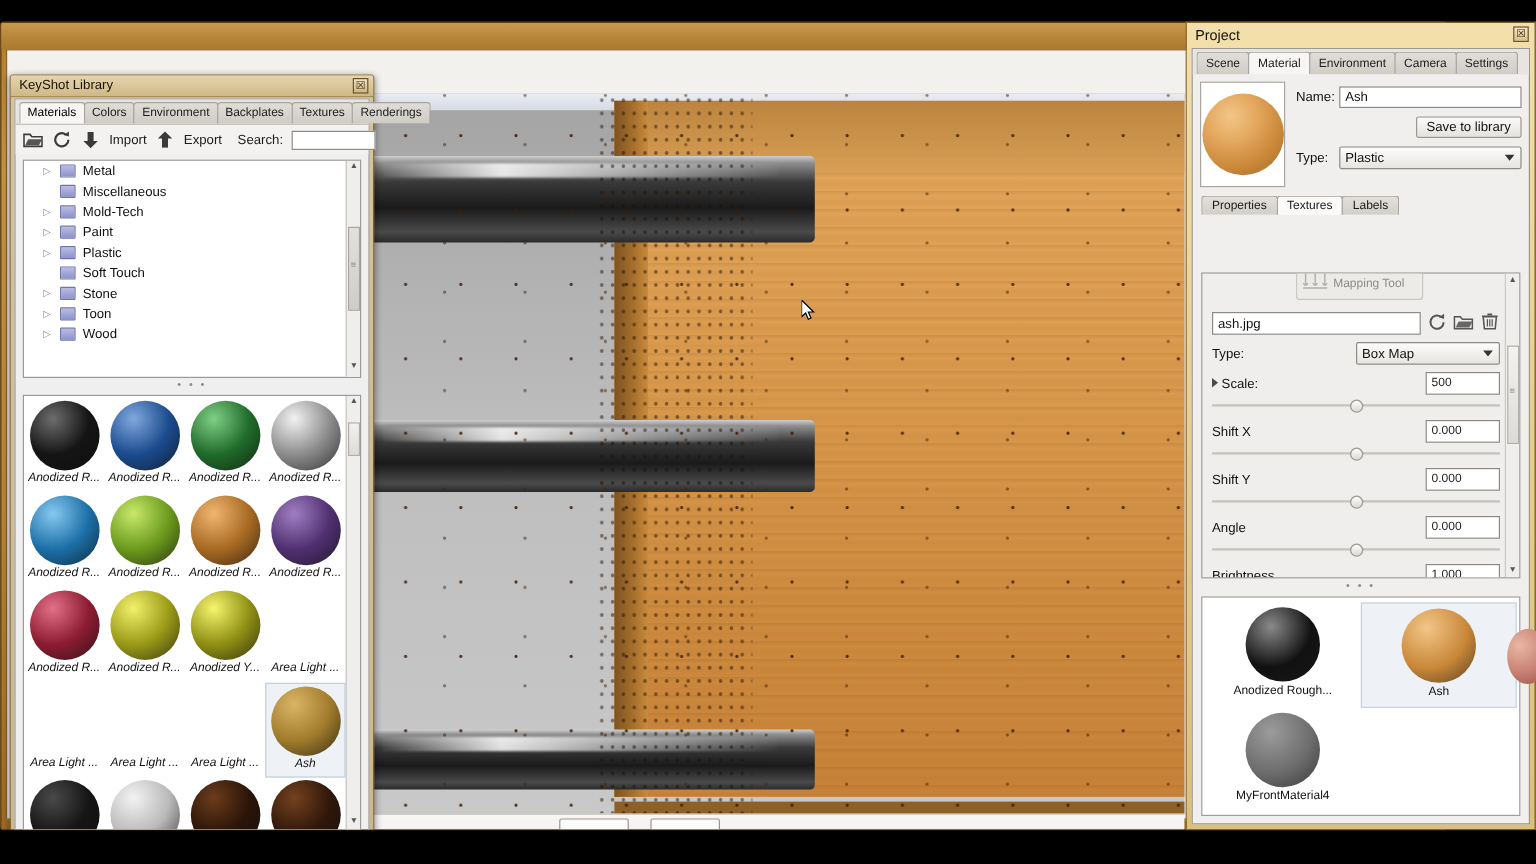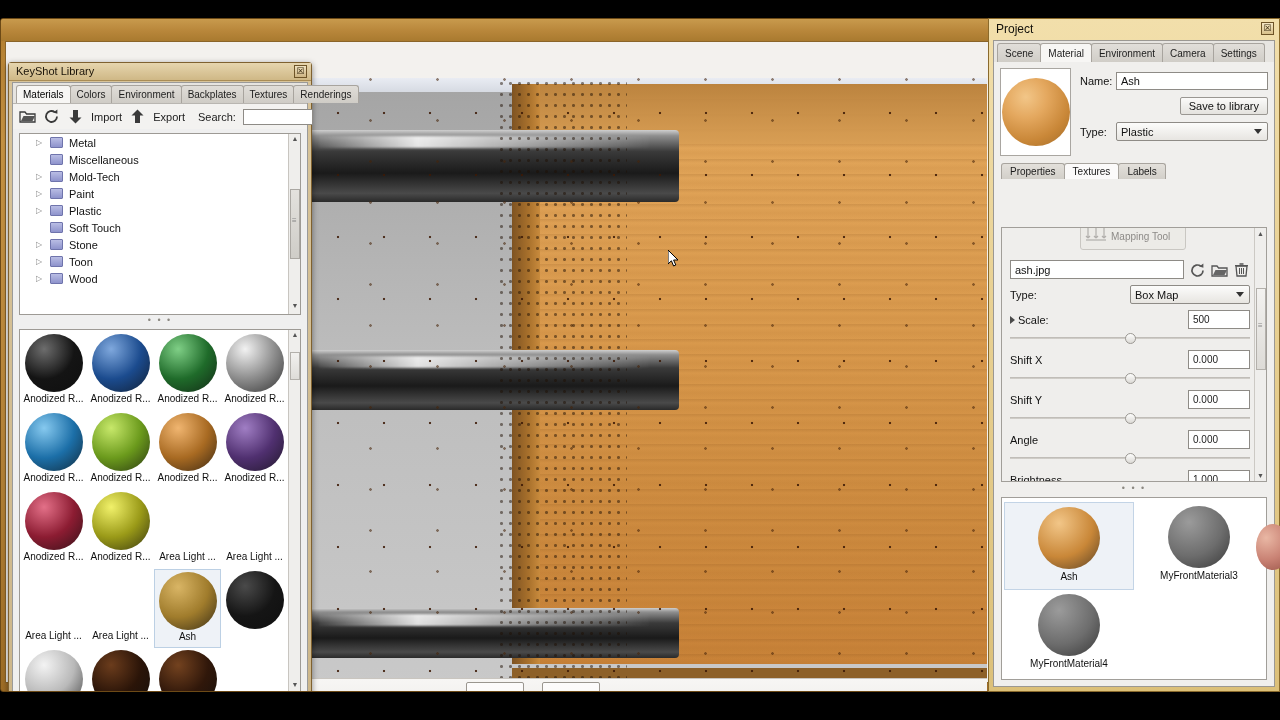--- a/index.html
+++ b/index.html
@@ -188,21 +188,21 @@
     position:absolute; left:6px; top:246px; right:6px; bottom:5px;
     background:#fff; border:1px solid #9d9a95; overflow:hidden;
   }
   .sw-scroll { position:absolute; right:0; top:0; width:12px; height:100%;
     background:#efeeec; border-left:1px solid #c8c5c0; }
   .sw-thumb { position:absolute; left:1px; top:22px; width:10px; height:28px;
     background:linear-gradient(180deg,#f2f1ef,#dedcd8); border:1px solid #b3b0ab; }
   .grid {
     position:absolute; left:0; top:0; right:12px; bottom:0;
     display:grid; grid-template-columns: repeat(4, 1fr);
-    grid-auto-rows: 79px; padding:2px 0 0 0;
+    grid-auto-rows: 79px; padding:2px 0 0 0;font-style:italic;
   }
   .cell { display:flex; flex-direction:column; align-items:center; justify-content:flex-start; }
   .cell.sel { background:#eef2f7; border:1px solid #bcd0e4; }
   .ball { width:58px; height:58px; border-radius:50%; margin-top:2px; }
   .cell-lbl { font-size:10px; color:#111; margin-top:1px; white-space:nowrap; }
   .cell.empty .ball { visibility:hidden; }
 
   
   .proj-panel {
     position:absolute; left:988px; top:18px; width:292px; height:674px;
@@ -271,21 +271,21 @@
     display:flex; align-items:center; gap:3px; padding-left:3px; opacity:.75;
   }
   .mapping-lbl { font-size:10px; color:#6b6965; }
   .tex-scroll { position:absolute; right:0; top:0; width:12px; height:100%;
     background:#efeeec; border-left:1px solid #ccc9c4; }
   .tx-thumb { position:absolute; left:1px; top:60px; width:10px; height:82px;
     background:linear-gradient(180deg,#f3f2f0,#dddbd7); border:1px solid #b3b0ab; }
   .tx-thumb:after { content:"≡"; position:absolute; left:1px; top:32px; font-size:8px; color:#888; }
   .tsa2 { position:absolute; left:2px; font-size:7px; color:#555; }
 
-  .texrow { display:flex; align-items:flex-end; gap:5px; padding:0 16px 0 8px; }
+  .texrow { display:flex; align-items:flex-start; gap:5px; padding:0 16px 0 8px; }
   .tex-file { flex:1; height:19px; background:#fff; border:1px solid #8e8b86;
               font-size:11px; padding:1px 4px; color:#111; }
   .tiny-ico { width:17px; height:17px; }
   .tex-lbl { font-size:11px; color:#111; }
   .val-box { width:62px; height:19px; background:#fff; border:1px solid #8e8b86;
              font-size:10px; padding:1px 4px; color:#222; display:flex; align-items:center; }
   .slider { position:relative; height:12px; margin:3px 16px 0 8px; }
   .slider-track { position:absolute; left:0; right:0; top:5px; height:2px;
     background:linear-gradient(180deg,#b9b6b1,#d6d3ce); }
   .slider-knob { position:absolute; top:1px; width:11px; height:11px; border-radius:50%;
@@ -589,20 +589,24 @@
                   <div class="cell-lbl">Anodized R...</div>
                 </div>
                 <div class="cell">
                   <div class="ball" style="background: radial-gradient(circle at 33% 26%, rgb(227, 112, 136) 0%, rgb(140, 28, 50) 52%, rgb(13, 13, 13) 120%);"></div>
                   <div class="cell-lbl">Anodized R...</div>
                 </div>
                 <div class="cell">
                   <div class="ball" style="background: radial-gradient(circle at 33% 26%, rgb(241, 241, 106) 0%, rgb(154, 154, 24) 52%, rgb(13, 13, 13) 120%);"></div>
                   <div class="cell-lbl">Anodized R...</div>
                 </div>
+                <div class="cell">
+                  <div class="ball" style="background: radial-gradient(circle at 33% 26%, rgb(245, 245, 110) 0%, rgb(143, 143, 20) 52%, rgb(13, 13, 13) 120%);"></div>
+                  <div class="cell-lbl">Anodized Y...</div>
+                </div>
                 <div class="cell empty">
                   <div class="ball" style="background: radial-gradient(circle at 33% 26%, rgb(255, 255, 255) 0%, rgb(255, 255, 255) 52%, rgb(13, 13, 13) 120%);"></div>
                   <div class="cell-lbl">Area Light ...</div>
                 </div>
                 <div class="cell empty">
                   <div class="ball" style="background: radial-gradient(circle at 33% 26%, rgb(255, 255, 255) 0%, rgb(255, 255, 255) 52%, rgb(13, 13, 13) 120%);"></div>
                   <div class="cell-lbl">Area Light ...</div>
                 </div>
                 <div class="cell empty">
                   <div class="ball" style="background: radial-gradient(circle at 33% 26%, rgb(255, 255, 255) 0%, rgb(255, 255, 255) 52%, rgb(13, 13, 13) 120%);"></div>
@@ -771,30 +775,30 @@
           <div class="tsa2 up" style="top:2px;">▲</div>
           <div class="tx-thumb"></div>
           <div class="tsa2 down" style="bottom:2px;">▼</div>
         </div>
       </div>
 
       <div class="dotsep" style="position:absolute;left:7px;right:7px;top:443px;">• • •</div>
 
       <div class="matlist">
         <div class="mgrid" id="scene-mat-grid">
+            <div class="mcell">
+              <div class="mball" style="background: radial-gradient(circle at 34% 26%, rgb(138, 138, 138) 0%, rgb(17, 17, 17) 55%, rgb(26, 26, 26) 125%);"></div>
+              <div class="mlbl">Anodized Rough...</div>
+            </div>
             <div class="mcell sel">
               <div class="mball" style="background: radial-gradient(circle at 34% 26%, rgb(242, 198, 136) 0%, rgb(201, 135, 56) 55%, rgb(26, 26, 26) 125%);"></div>
               <div class="mlbl">Ash</div>
             </div>
             <div class="mcell">
               <div class="mball" style="background: radial-gradient(circle at 34% 26%, rgb(155, 155, 155) 0%, rgb(109, 109, 109) 55%, rgb(26, 26, 26) 125%);"></div>
-              <div class="mlbl">MyFrontMaterial3</div>
-            </div>
-            <div class="mcell">
-              <div class="mball" style="background: radial-gradient(circle at 34% 26%, rgb(155, 155, 155) 0%, rgb(109, 109, 109) 55%, rgb(26, 26, 26) 125%);"></div>
               <div class="mlbl">MyFrontMaterial4</div>
             </div>
           </div>
       </div>
     </div>
   </div>
 
   <div class="edge-orb"></div>
 
   <div class="letterbox-bottom"></div>

